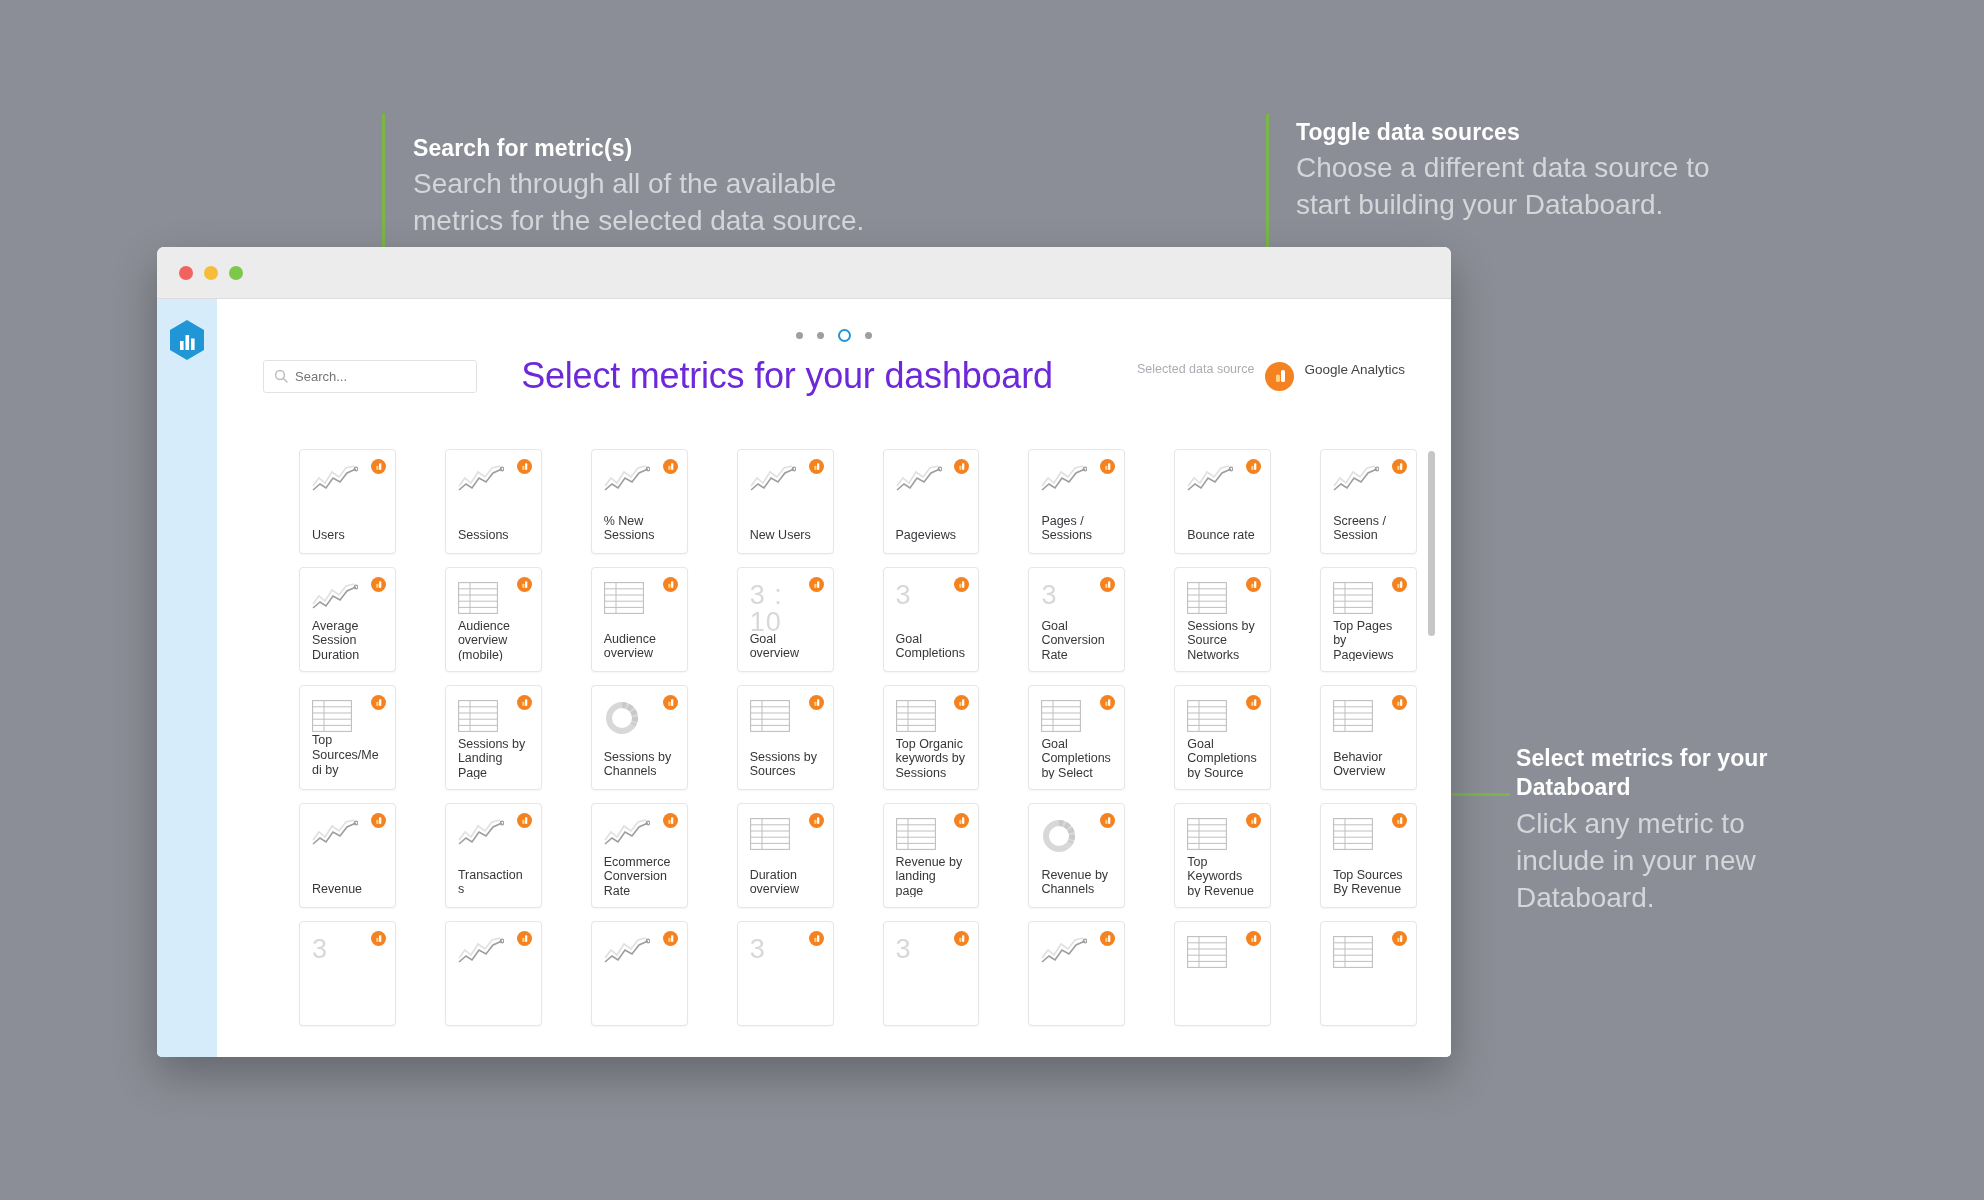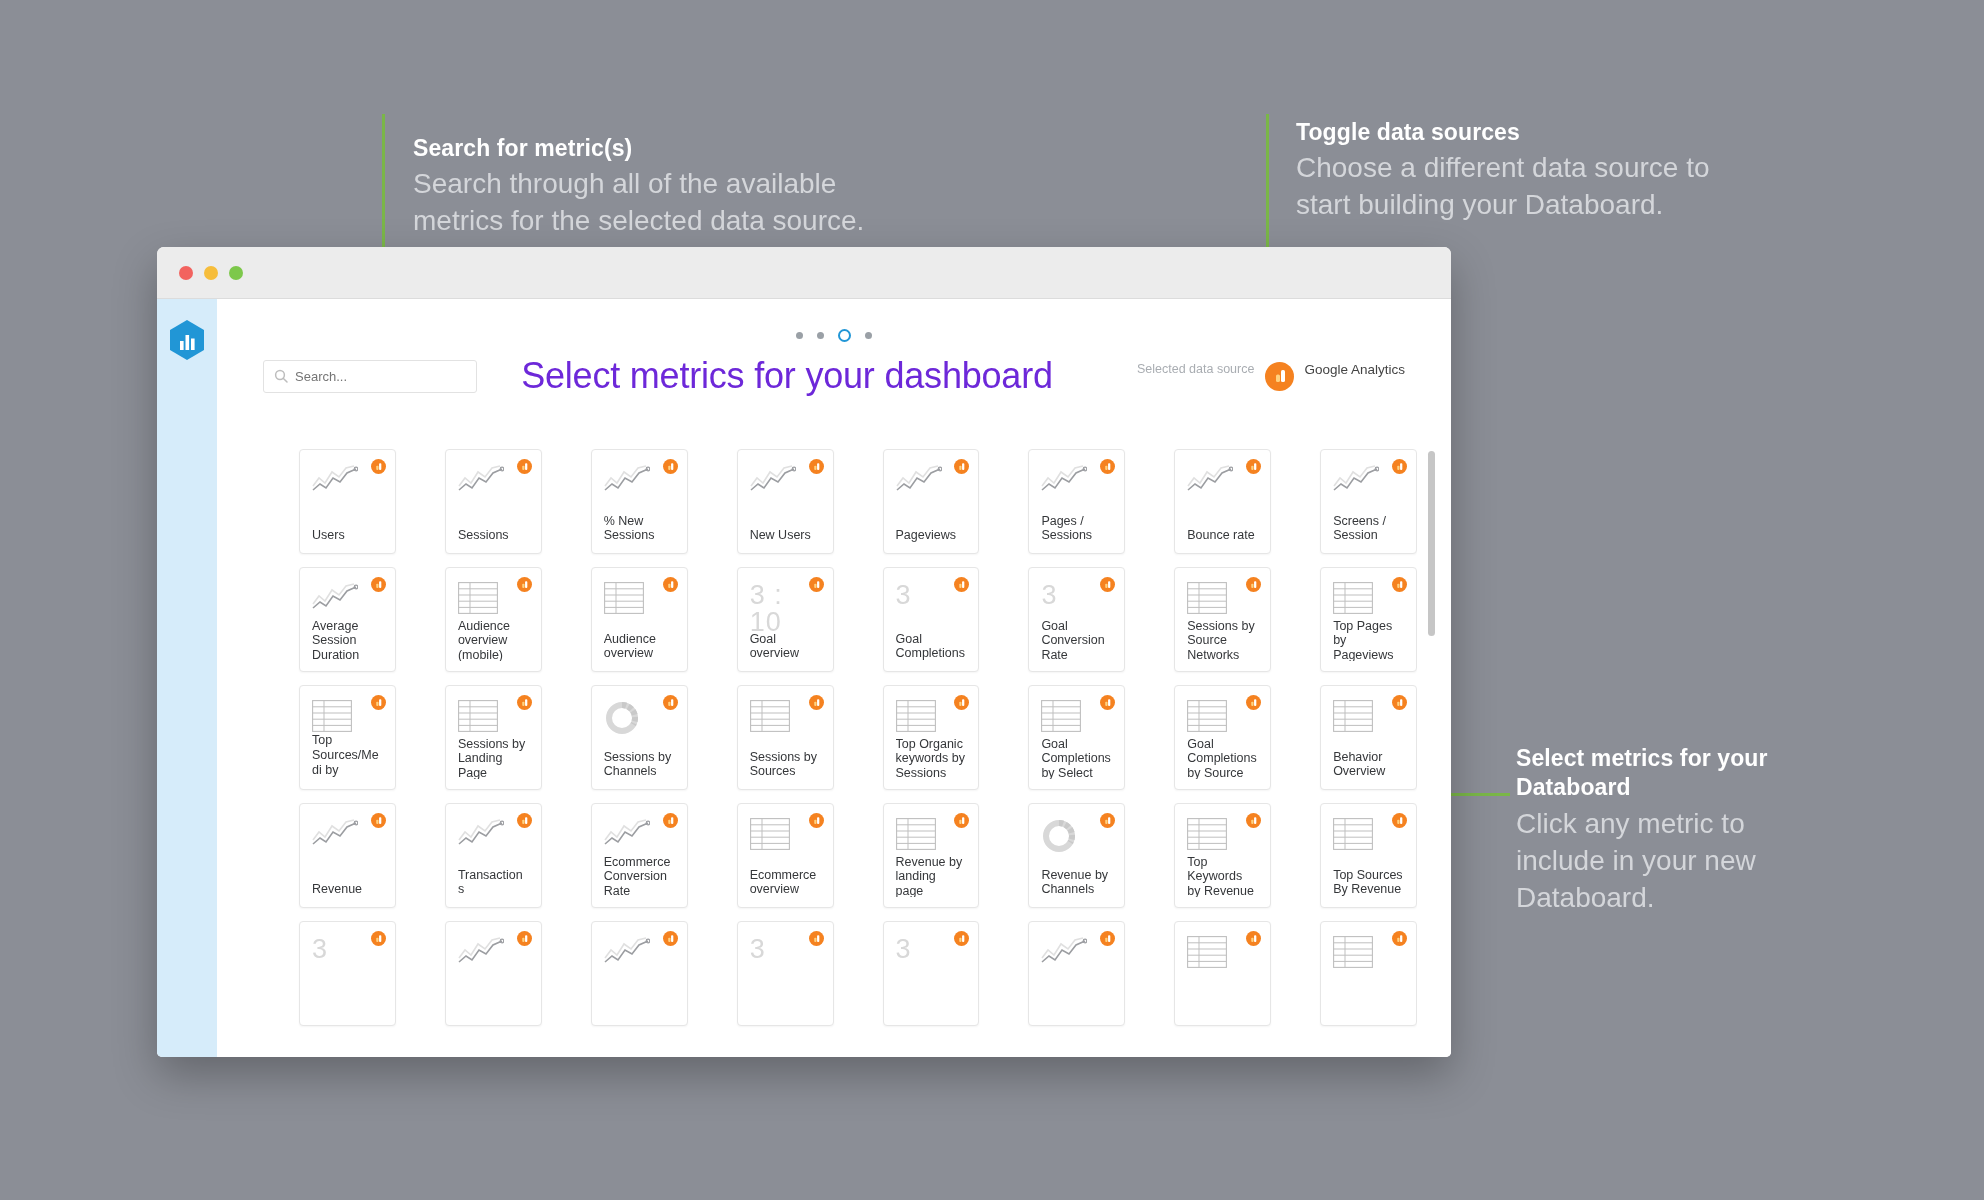--- a/index.html
+++ b/index.html
@@ -692,21 +692,21 @@
                     <line x1="0.6" y1="25.4" x2="39.4" y2="25.4" stroke="#bfbfbf" stroke-width="1"></line>
                     <line x1="12" y1="0.6" x2="12" y2="31.4" stroke="#bfbfbf" stroke-width="1"></line>
                   </svg>
                 </div>
                 <div class="card-badge">
                   <svg width="9" height="9" viewBox="0 0 16 16">
                     <rect x="9" y="2" width="4" height="12" rx="1.6" fill="#ffffff"></rect>
                     <rect x="4" y="6.5" width="4" height="7.5" rx="1.6" fill="#ffd27f"></rect>
                   </svg>
                 </div>
-                <div class="card-label">Ecommerce overview</div>
+                <div class="card-label">Duration overview</div>
               </div>
               <div class="card">
                 <div class="card-thumb">
                   <svg width="40" height="32" viewBox="0 0 40 32">
                     <rect x="0.6" y="0.6" width="38.8" height="30.8" fill="none" stroke="#bfbfbf" stroke-width="1.1"></rect>
                     <line x1="0.6" y1="6.8" x2="39.4" y2="6.8" stroke="#bfbfbf" stroke-width="1"></line>
                     <line x1="0.6" y1="13" x2="39.4" y2="13" stroke="#bfbfbf" stroke-width="1"></line>
                     <line x1="0.6" y1="19.2" x2="39.4" y2="19.2" stroke="#bfbfbf" stroke-width="1"></line>
                     <line x1="0.6" y1="25.4" x2="39.4" y2="25.4" stroke="#bfbfbf" stroke-width="1"></line>
                     <line x1="12" y1="0.6" x2="12" y2="31.4" stroke="#bfbfbf" stroke-width="1"></line>

